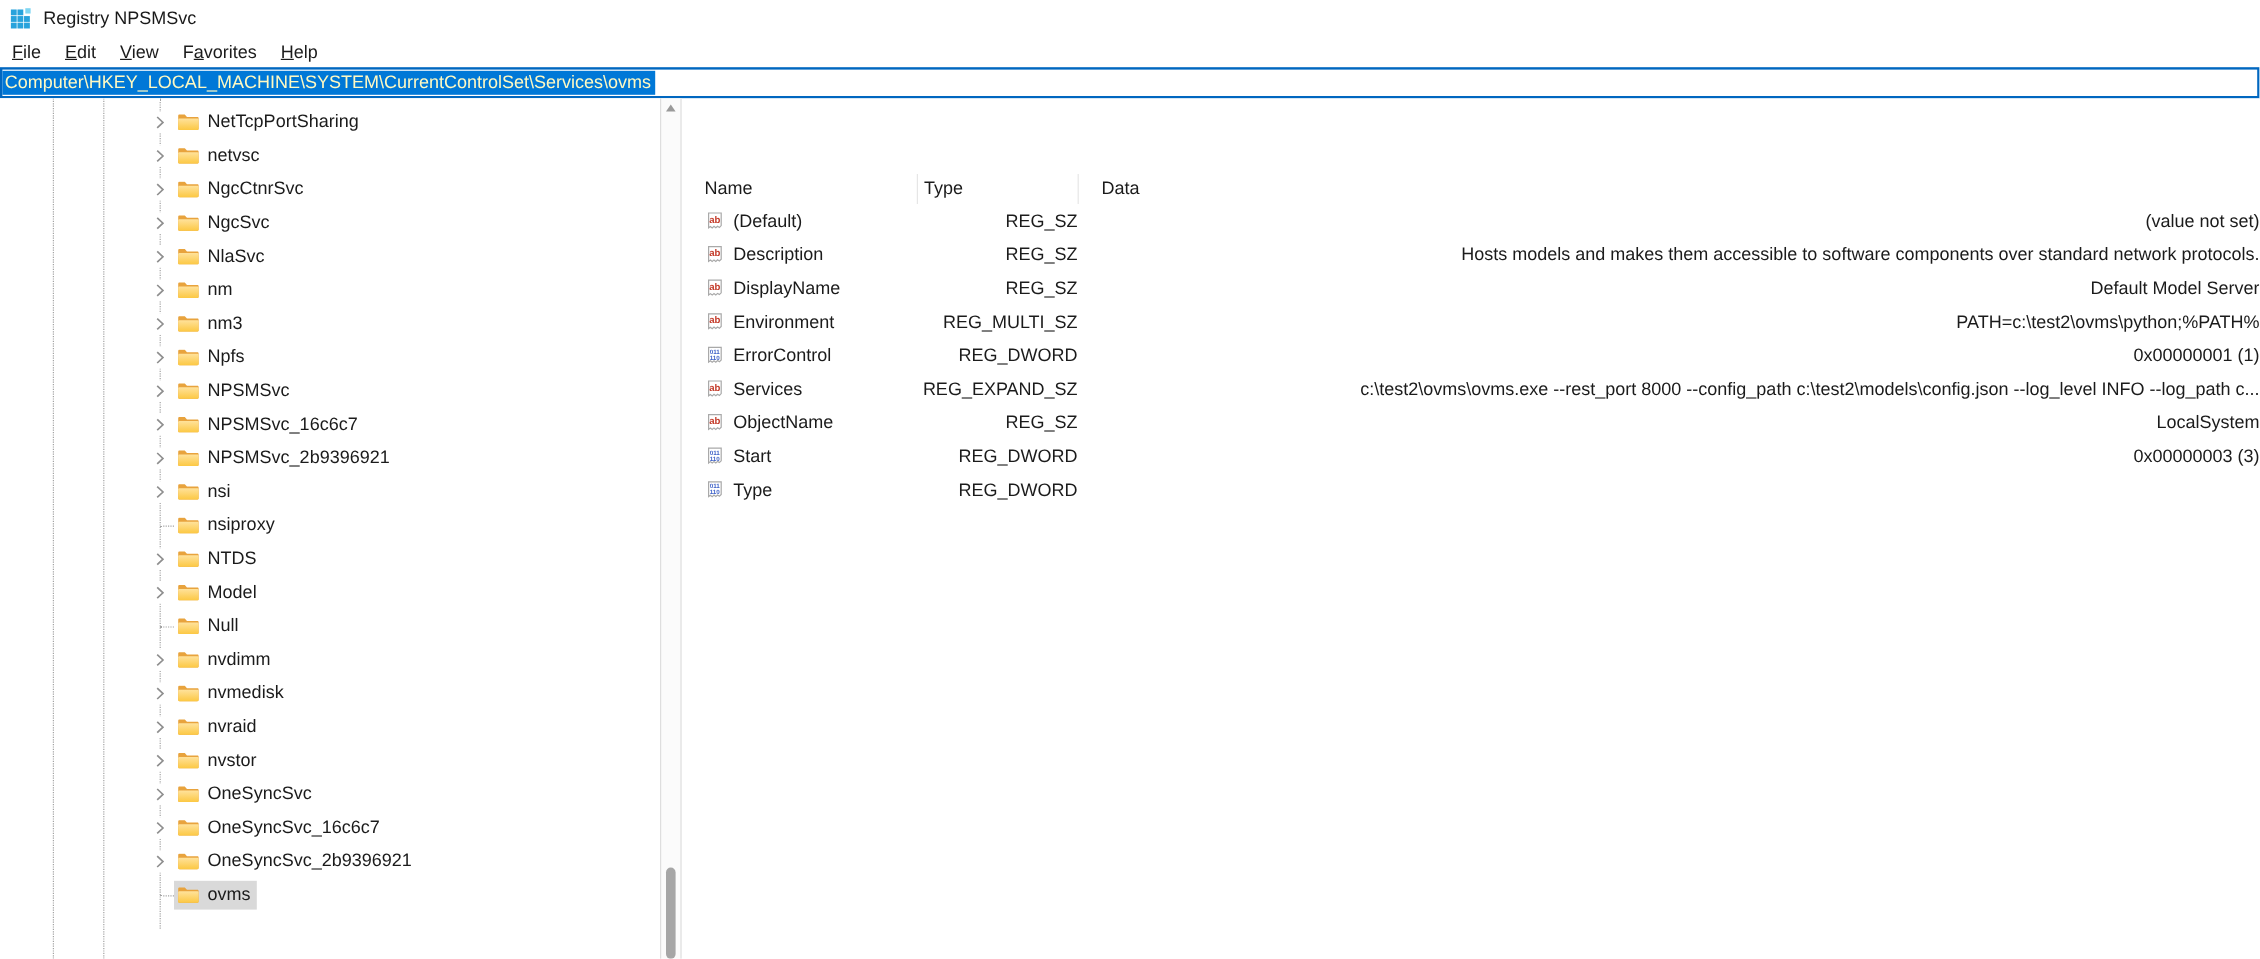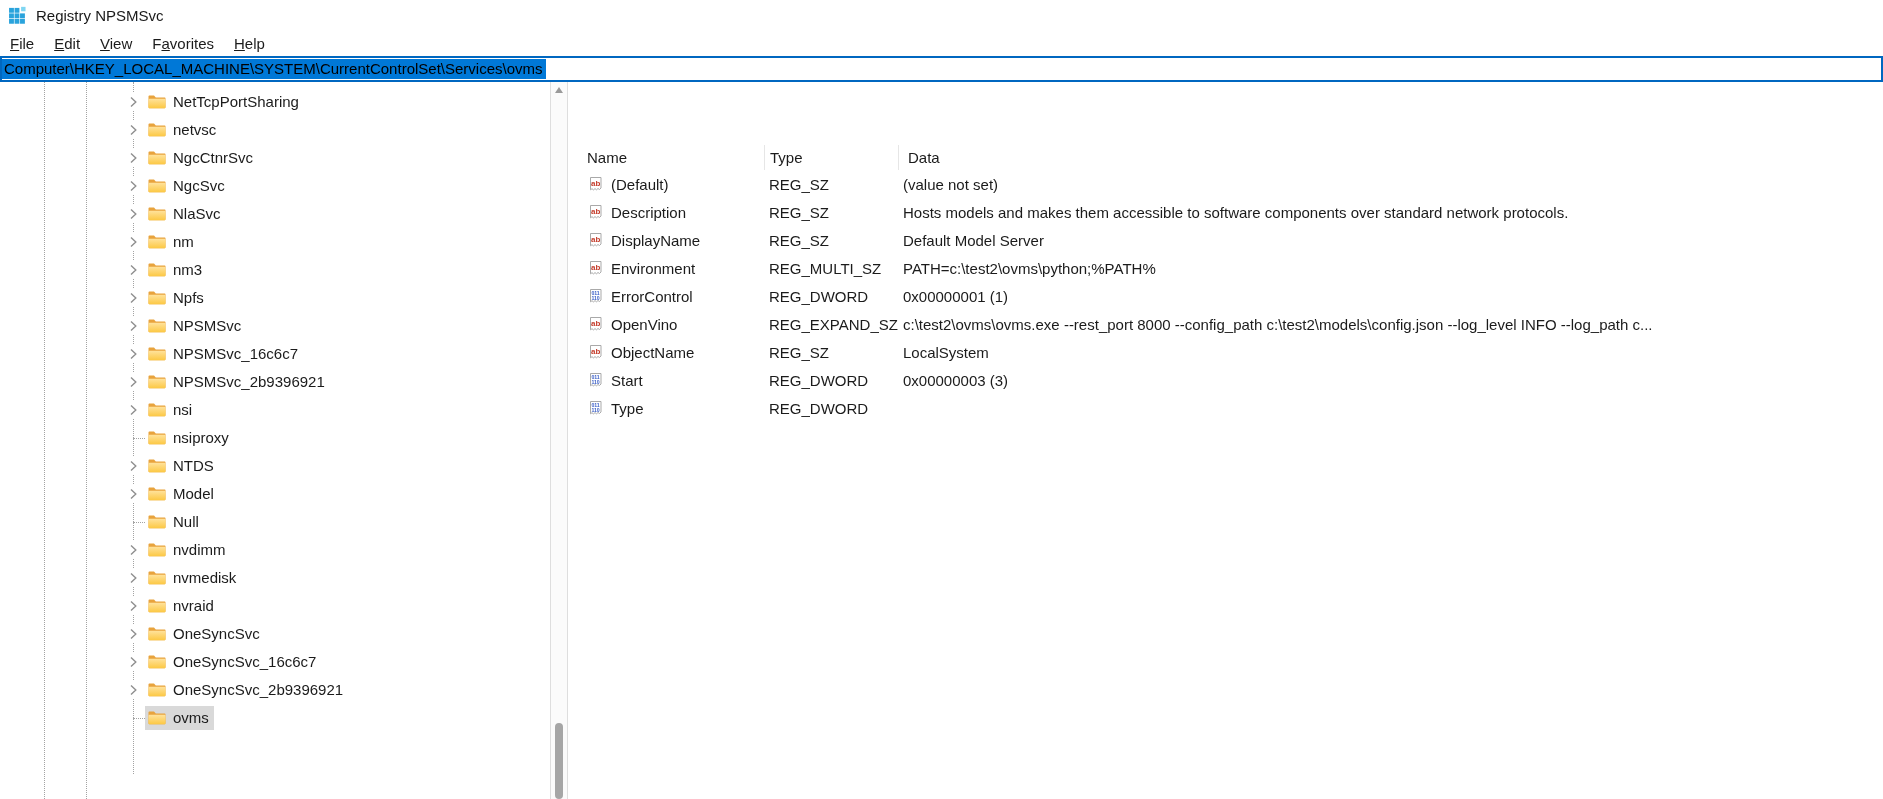--- a/index.html
+++ b/index.html
@@ -10,24 +10,24 @@
   .titlebar { height:30px; display:flex; align-items:center; padding-left:8px; gap:9px; background:#fff; }
   .titlebar .title { font-size:15px; color:#191919; }
 
   
   .menubar { height:26px; display:flex; align-items:center; font-size:15px; background:#fff; }
   .menu-item { padding:2px 10px; cursor:default; }
   .menu-item u { text-decoration:underline; }
 
   
   .addressbar { height:26px; border:2px solid #0067c0; background:#fff; display:flex; align-items:center; font-size:15px; }
-  .addr-selected { background:#0078d7; color:#000000; padding:1px 3px 2px 2px; white-space:pre; }
+  .addr-selected { background:#0078d7; color:#fef9c3; padding:1px 3px 2px 2px; white-space:pre; }
 
   
-  .main { display:flex; height:717px; background:#fff; }
+  .main { display:flex; height:717px; background:#fff;text-align:right; }
 
   
   .tree-pane { width:550px; position:relative; overflow:hidden; background:#fff; }
   .guide { position:absolute; top:0; width:0; border-left:1px dotted #a3a3a3; }
   .g1 { left:44px; height:717px; }
   .g2 { left:86px; height:717px; }
   .g3 { left:133px; height:692px; }
   .tree-rows { position:relative; padding-top:6px; }
   .tree-row { height:28px; display:flex; align-items:center; padding-left:124px; }
   .twisty { width:18px; height:18px; display:flex; align-items:center; justify-content:center;
@@ -47,21 +47,21 @@
             border-bottom:6px solid #9a9a9a; }
   .sb-thumb { position:absolute; left:4px; width:8px; border-radius:4px; background:#a6a6a6;
             top:641px; height:76px; }
 
   
   .list-pane { flex:1; padding:23px 0 0 4px; background:#fff; overflow:hidden;margin-top:40px; }
   .list-header { display:flex; height:25px; align-items:center; }
   .hcell { font-size:15px; height:100%; display:flex; align-items:center; cursor:default; }
   .hcell.name { width:192px; padding-left:15px; }
   .hcell.type { width:134px; padding-left:5px; border-left:1px solid #e6e6e6; }
-  .hcell.data { flex:1; padding-left:9px; border-left:1px solid #e6e6e6; }
+  .hcell.data { flex:1; padding-left:19px; border-left:1px solid #e6e6e6; }
   .list-row { display:flex; height:28px; align-items:center; font-size:15px; }
   .cell { white-space:nowrap; overflow:hidden; }
   .cell.name-cell { width:192px; padding-left:16px; display:flex; align-items:center; gap:7px; }
   .cell.type-cell { width:134px; padding-left:5px; flex-shrink:0; }
   .cell.data-cell { flex:1; padding-left:5px; }
   .val-icon { width:16px; height:16px; flex-shrink:0; display:none; }
   .list-row.string .val-icon.string { display:inline-flex; }
   .list-row.dword  .val-icon.dword  { display:inline-flex; }
 </style>
 </head>
@@ -422,20 +422,36 @@
         <path d="M6 3.5 L10.8 8 L6 12.5" fill="none" stroke="#8f8f8f" stroke-width="1.4"></path>
       </svg>
     </span>
     <span class="item-body">
       <span style="display:inline-flex">
         <svg width="18" height="14" viewBox="0 0 18 14">
           <path d="M0.5 1.5 C0.5 0.9 1 0.5 1.5 0.5 H6 L7.8 2.5 H16.5 C17.1 2.5 17.5 2.9 17.5 3.5 V12 C17.5 12.8 17 13.3 16.3 13.3 H1.7 C1 13.3 0.5 12.8 0.5 12 Z" fill="#e8a33d"></path>
           <rect x="0.5" y="3.8" width="17" height="9.5" rx="1" fill="url(#folderGrad)"></rect>
         </svg>
       </span>
+      <span class="tree-label">nvstor</span>
+    </span>
+  </div>
+          <div class="tree-row parent">
+    <span class="twisty">
+      <svg width="16" height="16" viewBox="0 0 16 16">
+        <path d="M6 3.5 L10.8 8 L6 12.5" fill="none" stroke="#8f8f8f" stroke-width="1.4"></path>
+      </svg>
+    </span>
+    <span class="item-body">
+      <span style="display:inline-flex">
+        <svg width="18" height="14" viewBox="0 0 18 14">
+          <path d="M0.5 1.5 C0.5 0.9 1 0.5 1.5 0.5 H6 L7.8 2.5 H16.5 C17.1 2.5 17.5 2.9 17.5 3.5 V12 C17.5 12.8 17 13.3 16.3 13.3 H1.7 C1 13.3 0.5 12.8 0.5 12 Z" fill="#e8a33d"></path>
+          <rect x="0.5" y="3.8" width="17" height="9.5" rx="1" fill="url(#folderGrad)"></rect>
+        </svg>
+      </span>
       <span class="tree-label">OneSyncSvc</span>
     </span>
   </div>
           <div class="tree-row parent">
     <span class="twisty">
       <svg width="16" height="16" viewBox="0 0 16 16">
         <path d="M6 3.5 L10.8 8 L6 12.5" fill="none" stroke="#8f8f8f" stroke-width="1.4"></path>
       </svg>
     </span>
     <span class="item-body">
@@ -566,21 +582,21 @@
   </div>
           <div class="list-row string">
     <span class="cell name-cell">
       <span class="val-icon string">
         <svg width="16" height="16" viewBox="0 0 16 16">
           <path d="M2.5 1.5 H13 V12 L11.5 13.5 L10 12.5 L8.5 13.8 L7 12.6 L5.5 13.9 L4 12.7 L2.5 13.8 Z" fill="#fff" stroke="#a9a9a9" stroke-width="1"></path>
           <text x="3" y="9.5" font-size="8" font-weight="bold" fill="#c43b2a">ab</text>
         </svg>
       </span>
 
-      <span class="val-name">OpenVino</span>
+      <span class="val-name">Services</span>
     </span>
     <span class="cell type-cell">REG_EXPAND_SZ</span>
     <span class="cell data-cell">c:\test2\ovms\ovms.exe --rest_port 8000 --config_path c:\test2\models\config.json --log_level INFO --log_path c...</span>
   </div>
           <div class="list-row string">
     <span class="cell name-cell">
       <span class="val-icon string">
         <svg width="16" height="16" viewBox="0 0 16 16">
           <path d="M2.5 1.5 H13 V12 L11.5 13.5 L10 12.5 L8.5 13.8 L7 12.6 L5.5 13.9 L4 12.7 L2.5 13.8 Z" fill="#fff" stroke="#a9a9a9" stroke-width="1"></path>
           <text x="3" y="9.5" font-size="8" font-weight="bold" fill="#c43b2a">ab</text>

